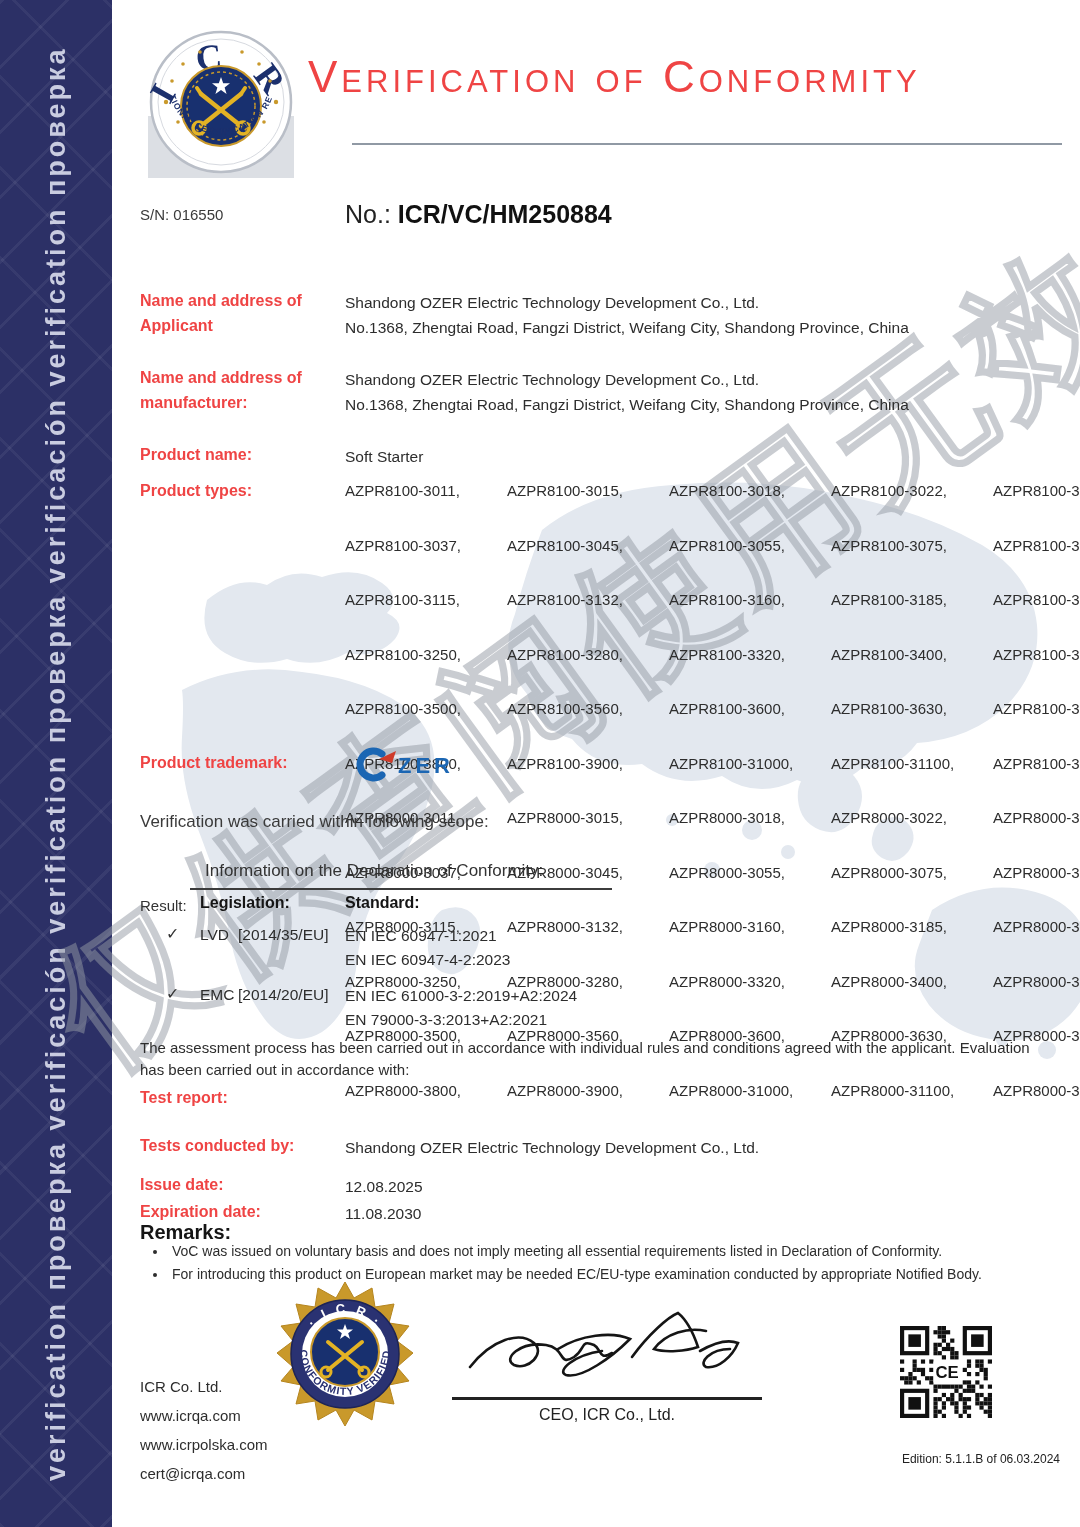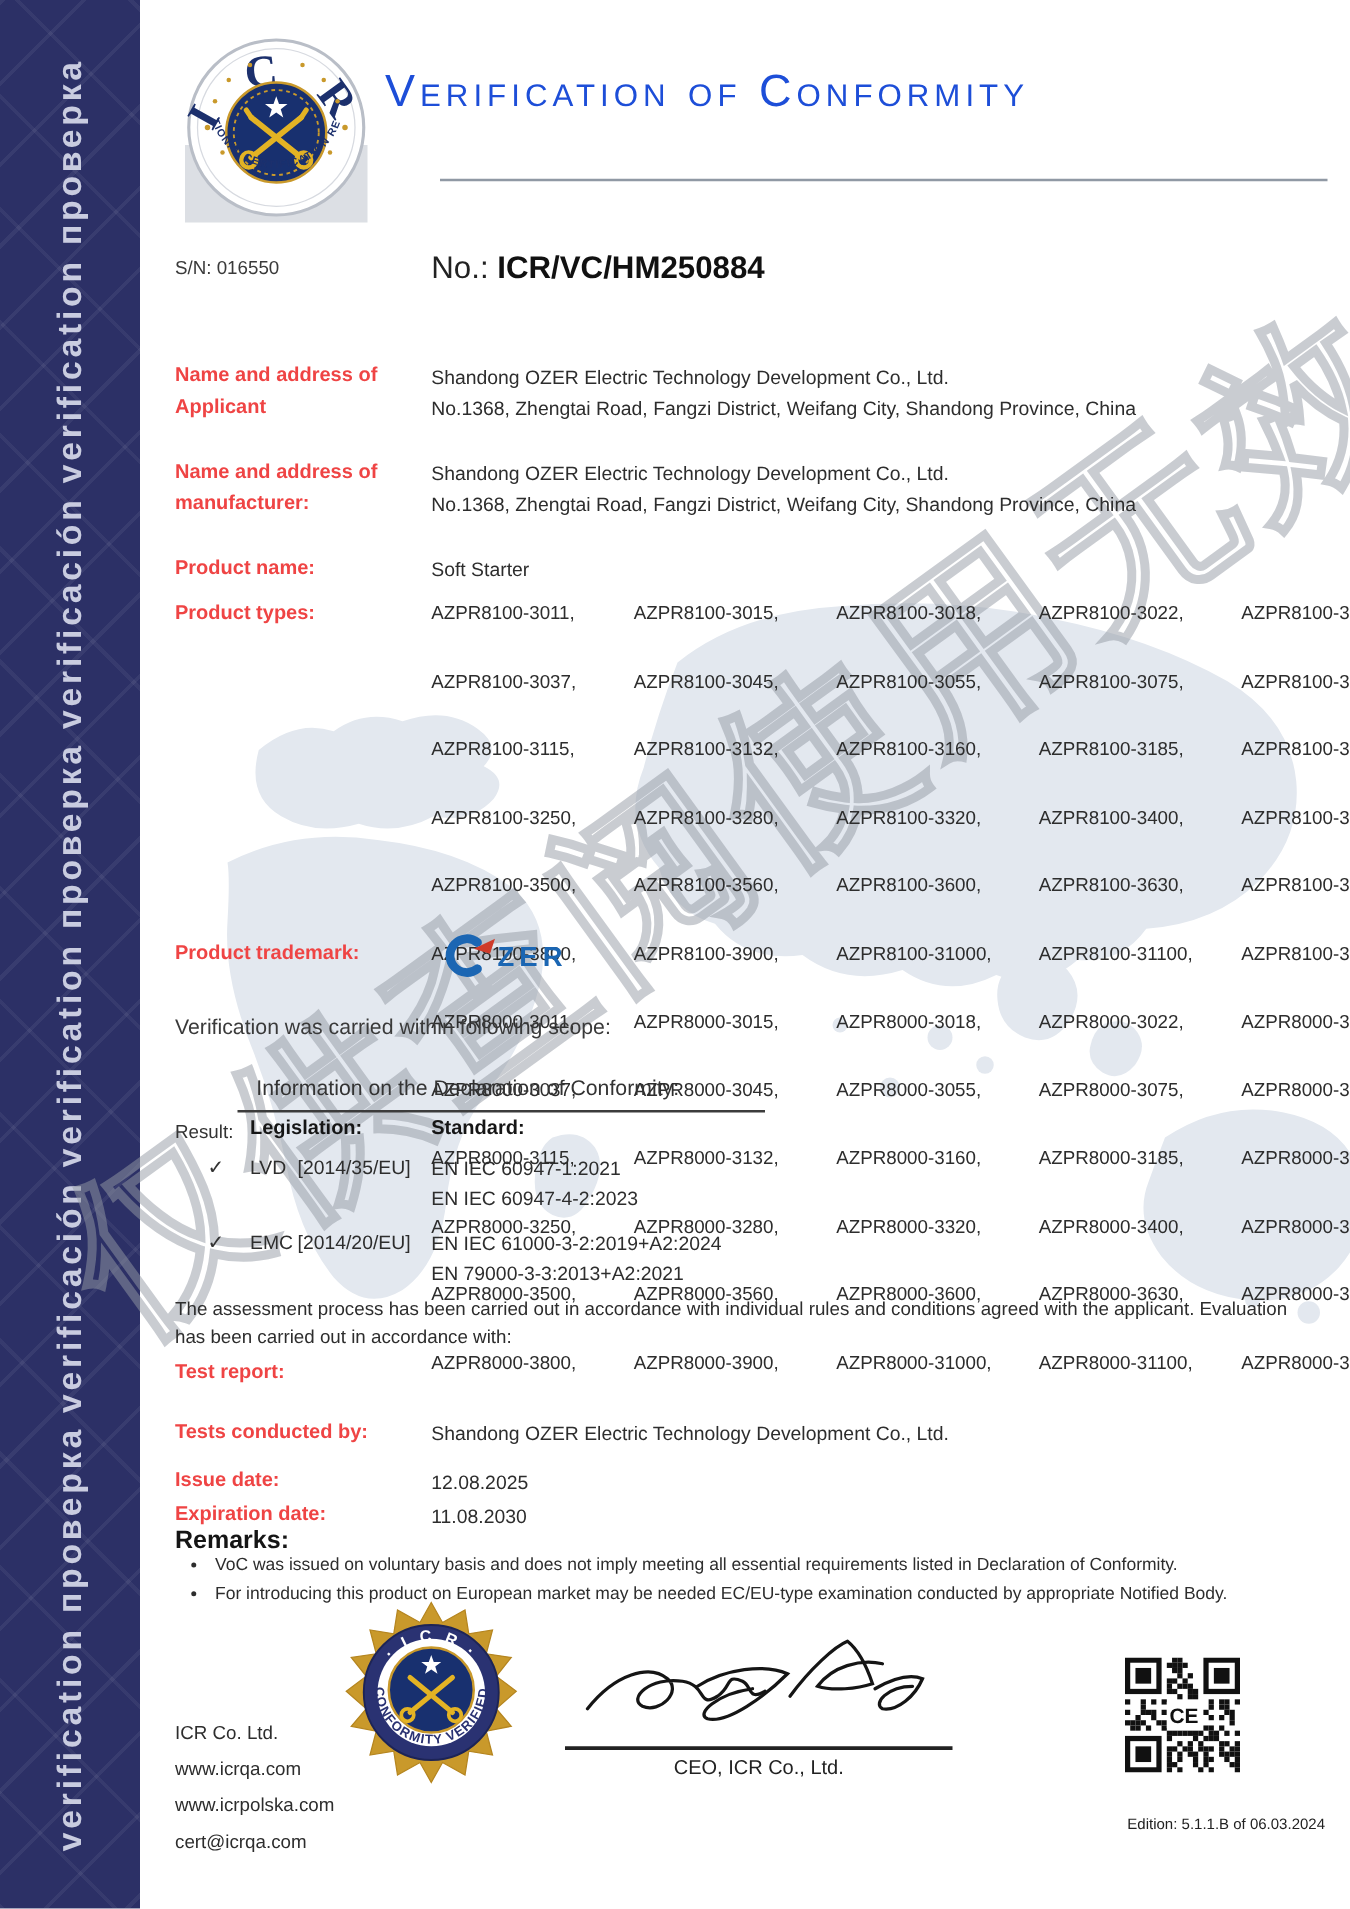--- a/index.html
+++ b/index.html
@@ -23,22 +23,22 @@
   .watermark{position:absolute;left:72px;top:930px;font-size:150px;font-weight:700;
     letter-spacing:10px;white-space:nowrap;color:transparent;
     -webkit-text-stroke:2.5px rgba(148,153,164,0.5);
     transform:rotate(-36deg);transform-origin:0 50%;pointer-events:none;}
 
   
   .seal-wrap{position:absolute;left:148px;top:24px;width:146px;height:154px;}
   .seal-gray{position:absolute;left:0;top:92px;width:146px;height:62px;background:#dcdfe4;}
   .seal-wrap svg{position:absolute;left:0;top:0;}
 
-  .page-title{position:absolute;left:308px;top:52px;font-size:36px;font-weight:500;
-    font-variant:small-caps;letter-spacing:4px;color:#1d4ed8;white-space:nowrap;}
+  .page-title{position:absolute;left:308px;top:52px;font-size:44px;font-weight:500;
+    font-variant:small-caps;letter-spacing:4px;color:#ef4444;white-space:nowrap;}
   .title-line{position:absolute;left:352px;top:143px;width:710px;height:2px;background:#9099a4;}
 
   .sn{position:absolute;left:140px;top:206px;font-size:15px;color:#3a3a3a;text-align:center;}
   .no-line{position:absolute;left:345px;top:200px;font-size:25px;color:#222;}
   .no-line b{font-weight:700;color:#111;}
 
   .lbl{position:absolute;left:140px;width:205px;font-size:16px;font-weight:700;color:#ef4444;line-height:25px;}
   .val{position:absolute;left:345px;font-size:15.5px;color:#2d2d2d;line-height:25px;}
 
   .pt-grid{position:absolute;left:345px;top:480px;display:grid;

